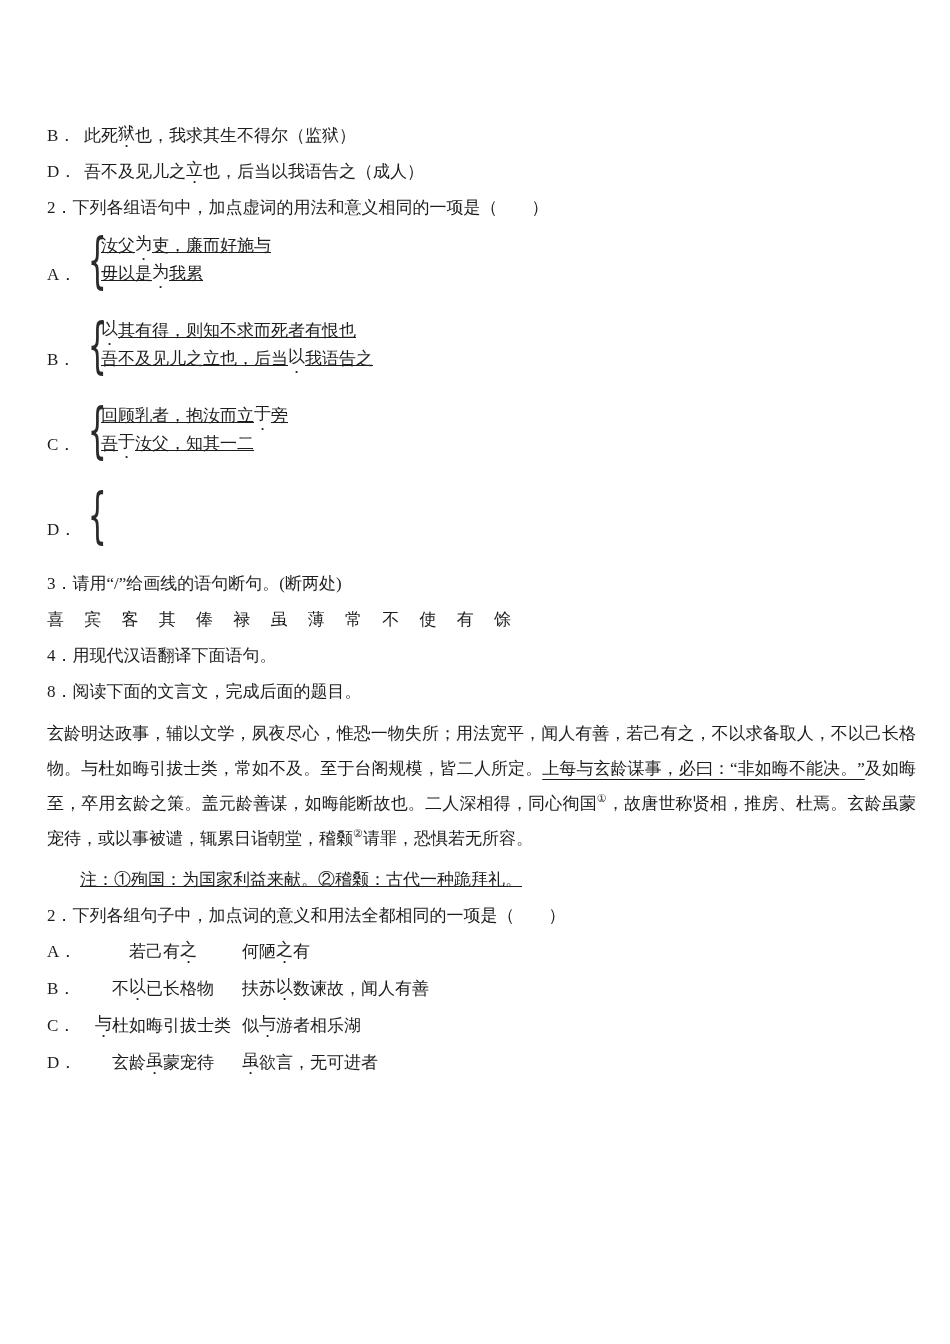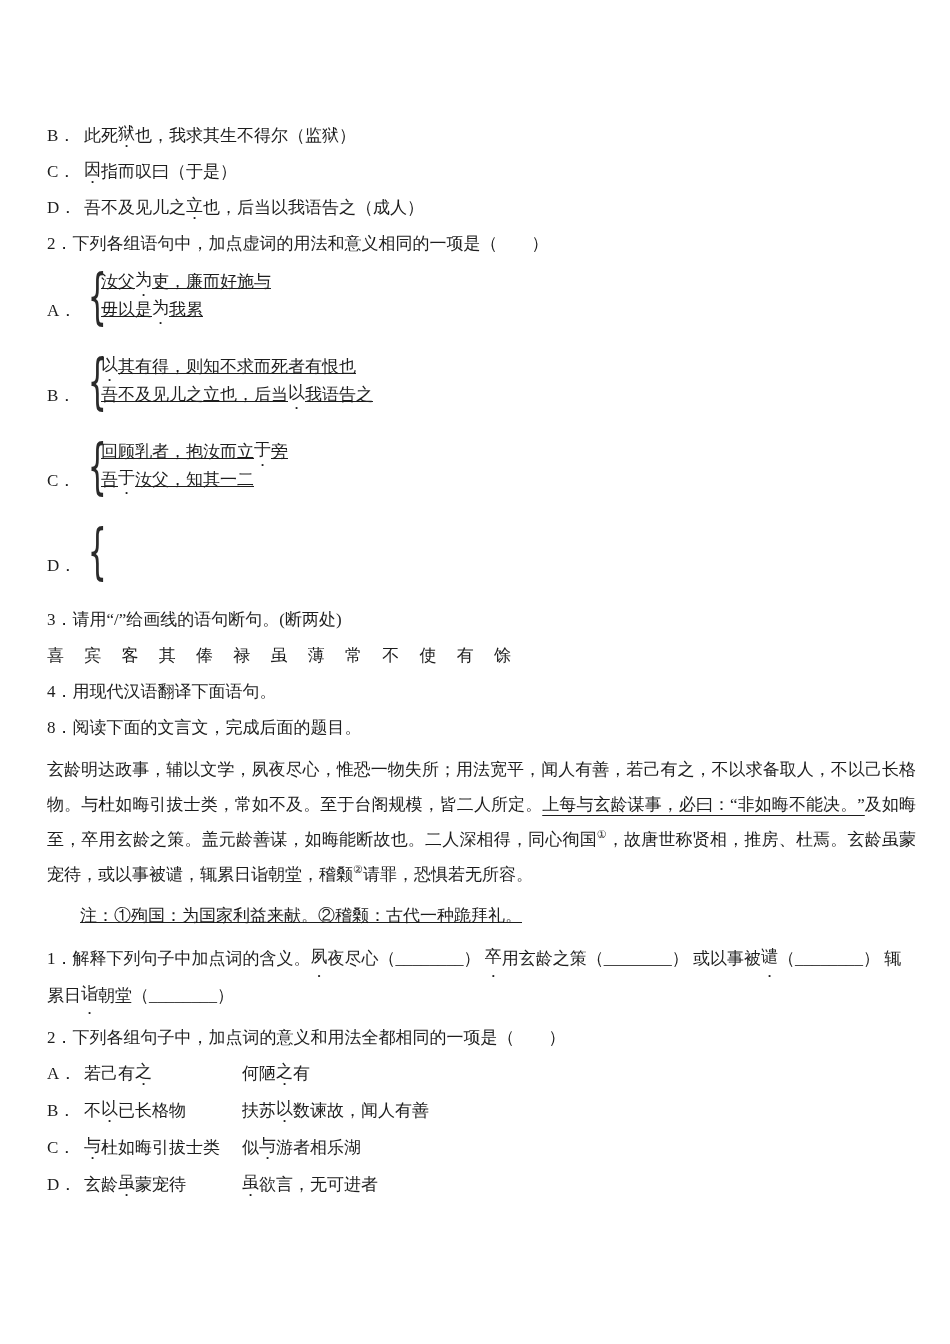--- a/index.html
+++ b/index.html
@@ -28,30 +28,29 @@
     transform:translateX(-50%); font-size:9px; line-height:1; color:#1d1d1d;
   }
   .uline { text-decoration:underline; text-underline-offset:5px; }
   .sup { font-size:11px; vertical-align:super; line-height:0; }
   .passage { line-height:35px; text-align:justify; margin:0 0 12px 0; }
   .spaced { letter-spacing:8px; }
   .note { padding-left:33px;text-decoration:underline; }
   .sub1 { line-height:37px; margin:0 0 12px 0; }
   .optrow { display:flex; margin:0 0 14px 0; line-height:23px; }
   .optrow .label { width:37px; }
-  .optrow .c1 { width:158px; }
+  .optrow .c1 { width:158px;text-align:center; }
   .gap-top { margin-top:9px; }
 </style>
 </head>
 <body>
 
 <div class="page">
 
   <p class="line opt"><span class="label">B．</span><span><span>此死</span><span class="em">狱</span><span>也，我求其生不得尔（监狱）</span></span></p>
-  <p class="line opt"><span class="label">C．</span><span><span class="em">因</span><span>指而叹曰（于是）</span></span></p>
   <p class="line opt"><span class="label">D．</span><span><span>吾不及见儿之</span><span class="em">立</span><span>也，后当以我语告之（成人）</span></span></p>
 
   <p class="line">2．下列各组语句中，加点虚词的用法和意义相同的一项是（　　）</p>
 
   <div class="bgroup">
     <span class="blabel">A．</span>
     <span class="brace">{</span>
     <div class="blines">
       <div><span>汝父</span><span class="em">为</span><span>吏，廉而好施与</span></div>
       <div><span>毋以是</span><span class="em">为</span><span>我累</span></div>
@@ -85,21 +84,20 @@
 
   <p class="line gap-top">3．请用“/”给画线的语句断句。(断两处)</p>
   <p class="line spaced">喜 宾 客 其 俸 禄 虽 薄 常 不 使 有 馀</p>
 
   <p class="line">4．用现代汉语翻译下面语句。</p>
 
   <p class="line">8．阅读下面的文言文，完成后面的题目。</p>
   <p class="passage"><span>玄龄明达政事，辅以文学，夙夜尽心，惟恐一物失所；用法宽平，闻人有善，若己有之，不以求备取人，不以己长格物。与杜如晦引拔士类，常如不及。至于台阁规模，皆二人所定。</span><span class="uline">上每与玄龄谋事，必曰：“非如晦不能决。”</span><span>及如晦至，卒用玄龄之策。盖元龄善谋，如晦能断故也。二人深相得，同心徇国</span><span class="sup">①</span><span>，故唐世称贤相，推房、杜焉。玄龄虽蒙宠待，或以事被谴，辄累日诣朝堂，稽颡</span><span class="sup">②</span><span>请罪，恐惧若无所容。</span></p>
   <p class="line note">注：①殉国：为国家利益来献。②稽颡：古代一种跪拜礼。</p>
 
-  <p class="sub1"><span>1．解释下列句子中加点词的含义。</span><span class="em">夙</span><span>夜尽心（________） </span><span class="em">卒</span><span>用玄龄之策（________） 或以事被</span><span class="em">谴</span><span>（________） 辄累日</span><span class="em">诣</span><span>朝堂（________）</span></p>
 
   <p class="line">2．下列各组句子中，加点词的意义和用法全都相同的一项是（　　）</p>
 
   <div class="optrow">
     <span class="label">A．</span>
     <span class="c1"><span>若己有</span><span class="em">之</span></span>
     <span class="c2"><span>何陋</span><span class="em">之</span><span>有</span></span>
   </div>
   <div class="optrow">
     <span class="label">B．</span>

